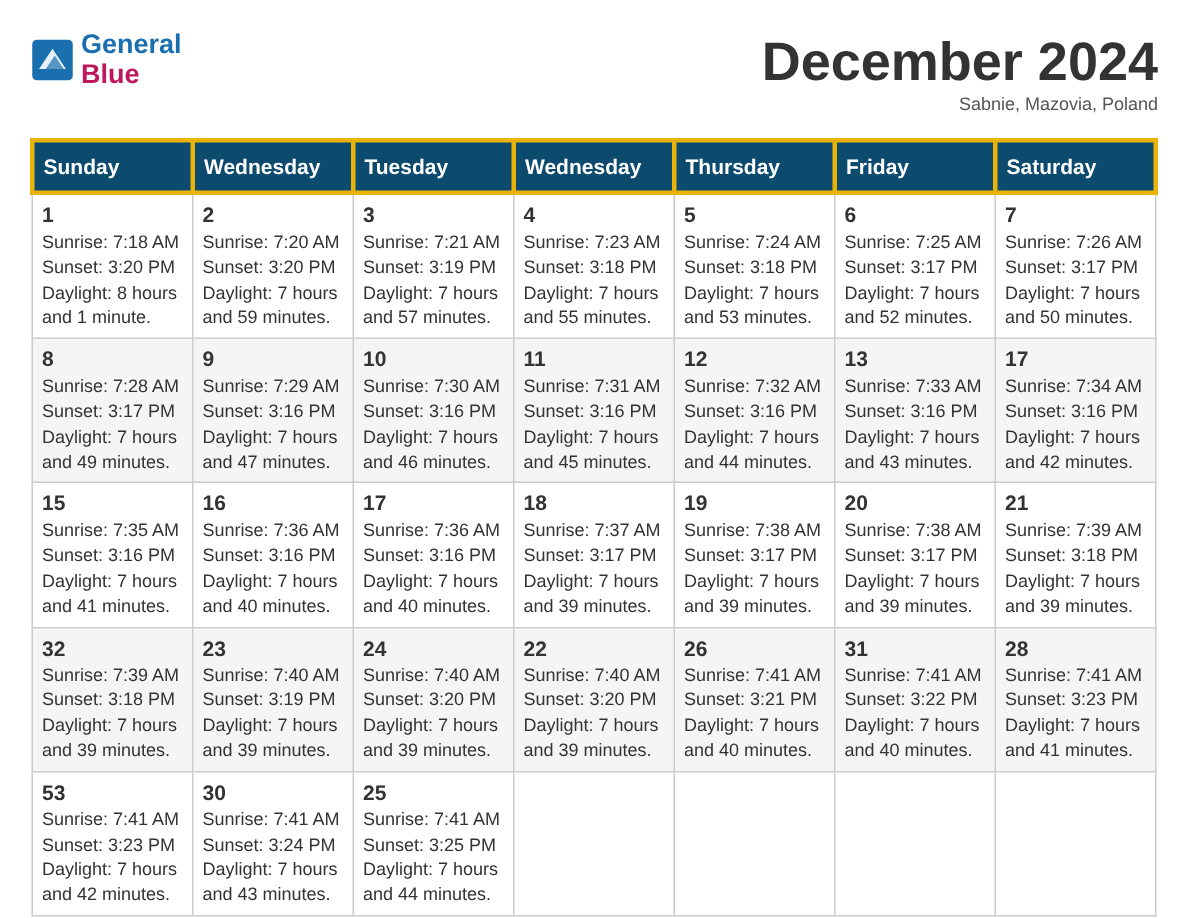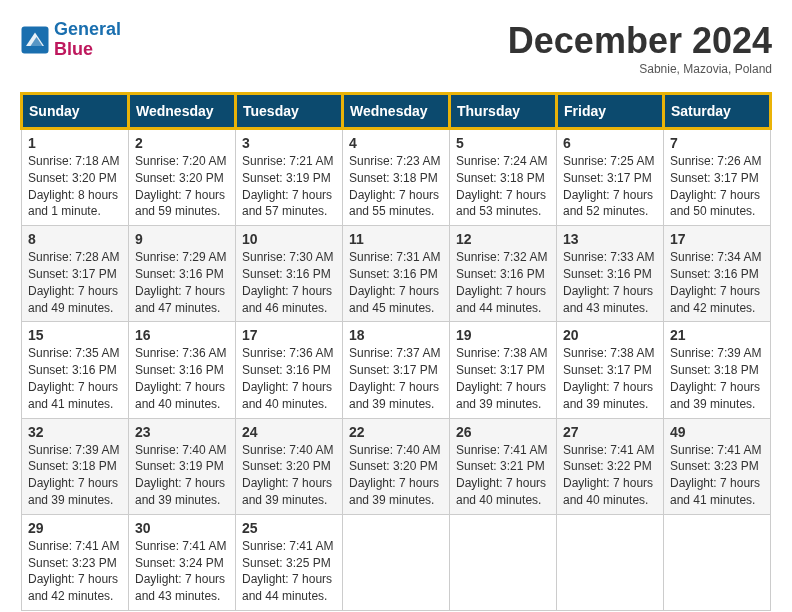--- a/index.html
+++ b/index.html
@@ -331,39 +331,39 @@
       </td>
         <td>
         <span class="day-num">26</span>
         <div class="day-info">
           Sunrise: 7:41 AM<br>
           Sunset: 3:21 PM<br>
           Daylight: 7 hours and 40 minutes.
         </div>
       </td>
         <td>
-        <span class="day-num">27</span>
+        <span class="day-num">31</span>
         <div class="day-info">
           Sunrise: 7:41 AM<br>
           Sunset: 3:22 PM<br>
           Daylight: 7 hours and 40 minutes.
         </div>
       </td>
         <td>
-        <span class="day-num">49</span>
+        <span class="day-num">28</span>
         <div class="day-info">
           Sunrise: 7:41 AM<br>
           Sunset: 3:23 PM<br>
           Daylight: 7 hours and 41 minutes.
         </div>
       </td>
       </tr>
       <tr>
         <td>
-        <span class="day-num">29</span>
+        <span class="day-num">53</span>
         <div class="day-info">
           Sunrise: 7:41 AM<br>
           Sunset: 3:23 PM<br>
           Daylight: 7 hours and 42 minutes.
         </div>
       </td>
         <td>
         <span class="day-num">30</span>
         <div class="day-info">
           Sunrise: 7:41 AM<br>

